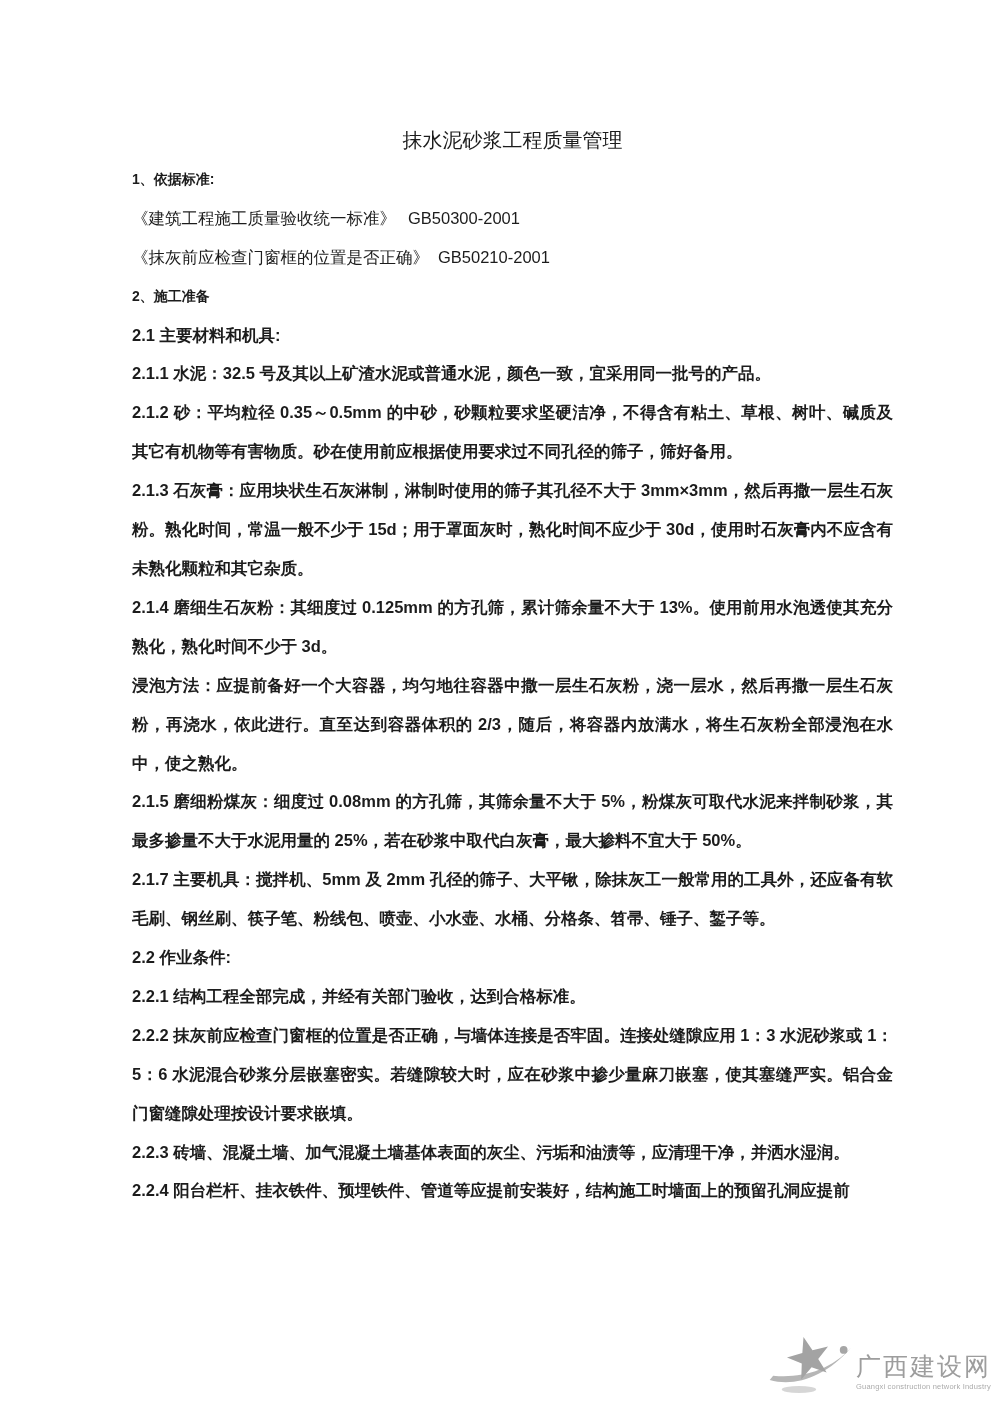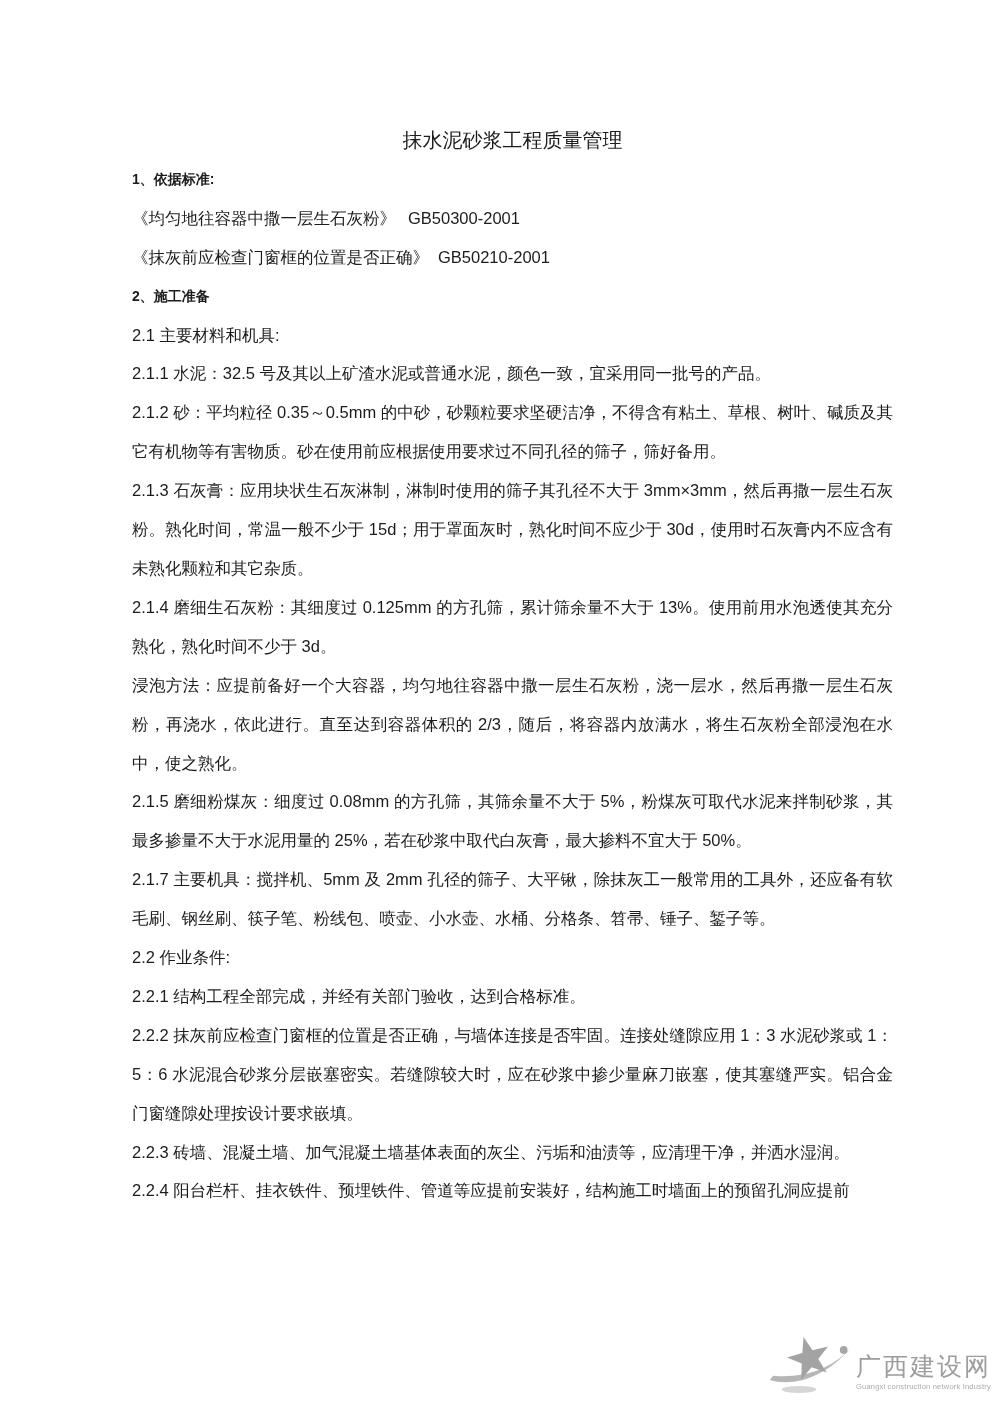--- a/index.html
+++ b/index.html
@@ -26,21 +26,21 @@
     margin: 0;
   }
   .h {
     font-size: 14px;
     font-weight: 700;
     line-height: 38.9px;
     margin: 0;
   }
   .para {
     font-size: 16.5px;
-    font-weight: 400;
+    font-weight: 700;
     line-height: 38.9px;
     margin: 0;
     text-align: justify;
   }
   .ref {
     font-size: 16.5px;
     font-weight: 400;
     line-height: 38.9px;
     margin: 0;
     text-align: left;
@@ -78,21 +78,21 @@
 <body>
 
 <div class="page">
   <main class="doc">
 
     <h1 class="doc-title">抹水泥砂浆工程质量管理</h1>
 
     <h2 class="h">1、依据标准:</h2>
 
     <p class="ref">
-      <span class="title">《均匀地往容器中撒一层生石灰粉》</span><span class="code">GB50300-2001</span>
+      <span class="title">《建筑工程施工质量验收统一标准》</span><span class="code">GB50300-2001</span>
     </p>
 
     <p class="ref narrow">
       <span class="title">《抹灰前应检查门窗框的位置是否正确》</span><span class="code">GB50210-2001</span>
     </p>
 
     <h2 class="h">2、施工准备</h2>
 
     <p class="para">2.1 主要材料和机具:</p>
 

